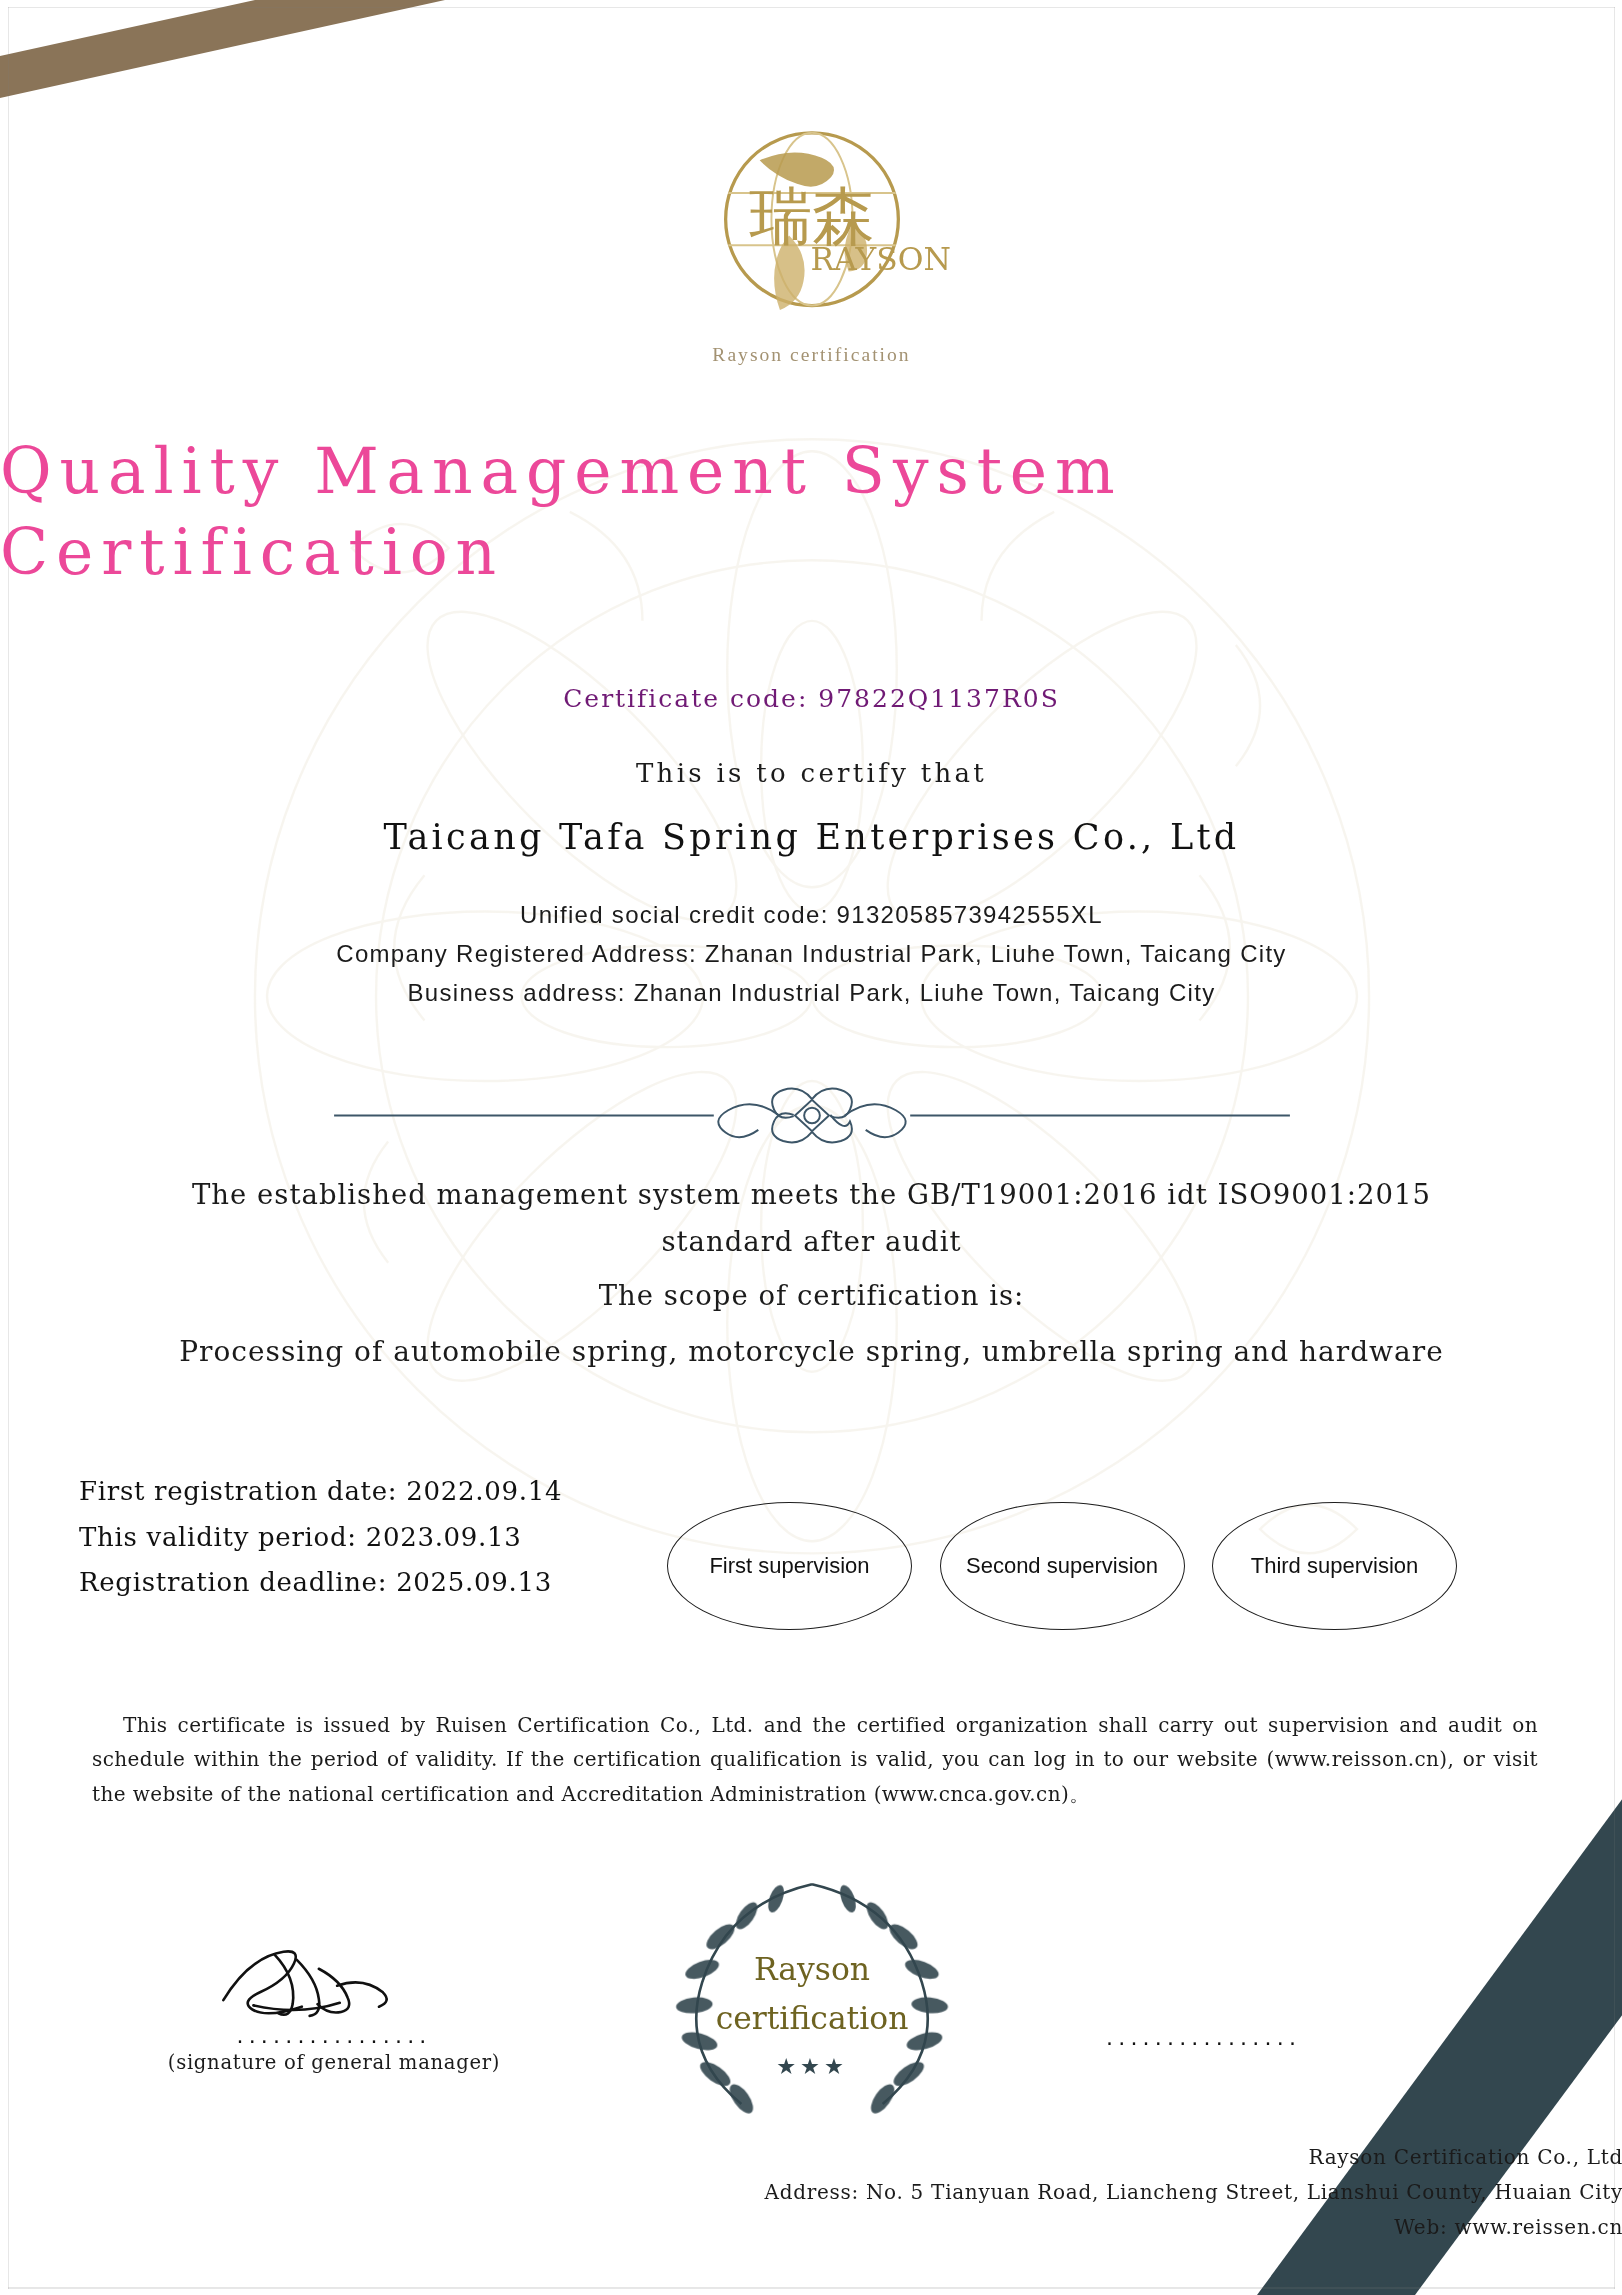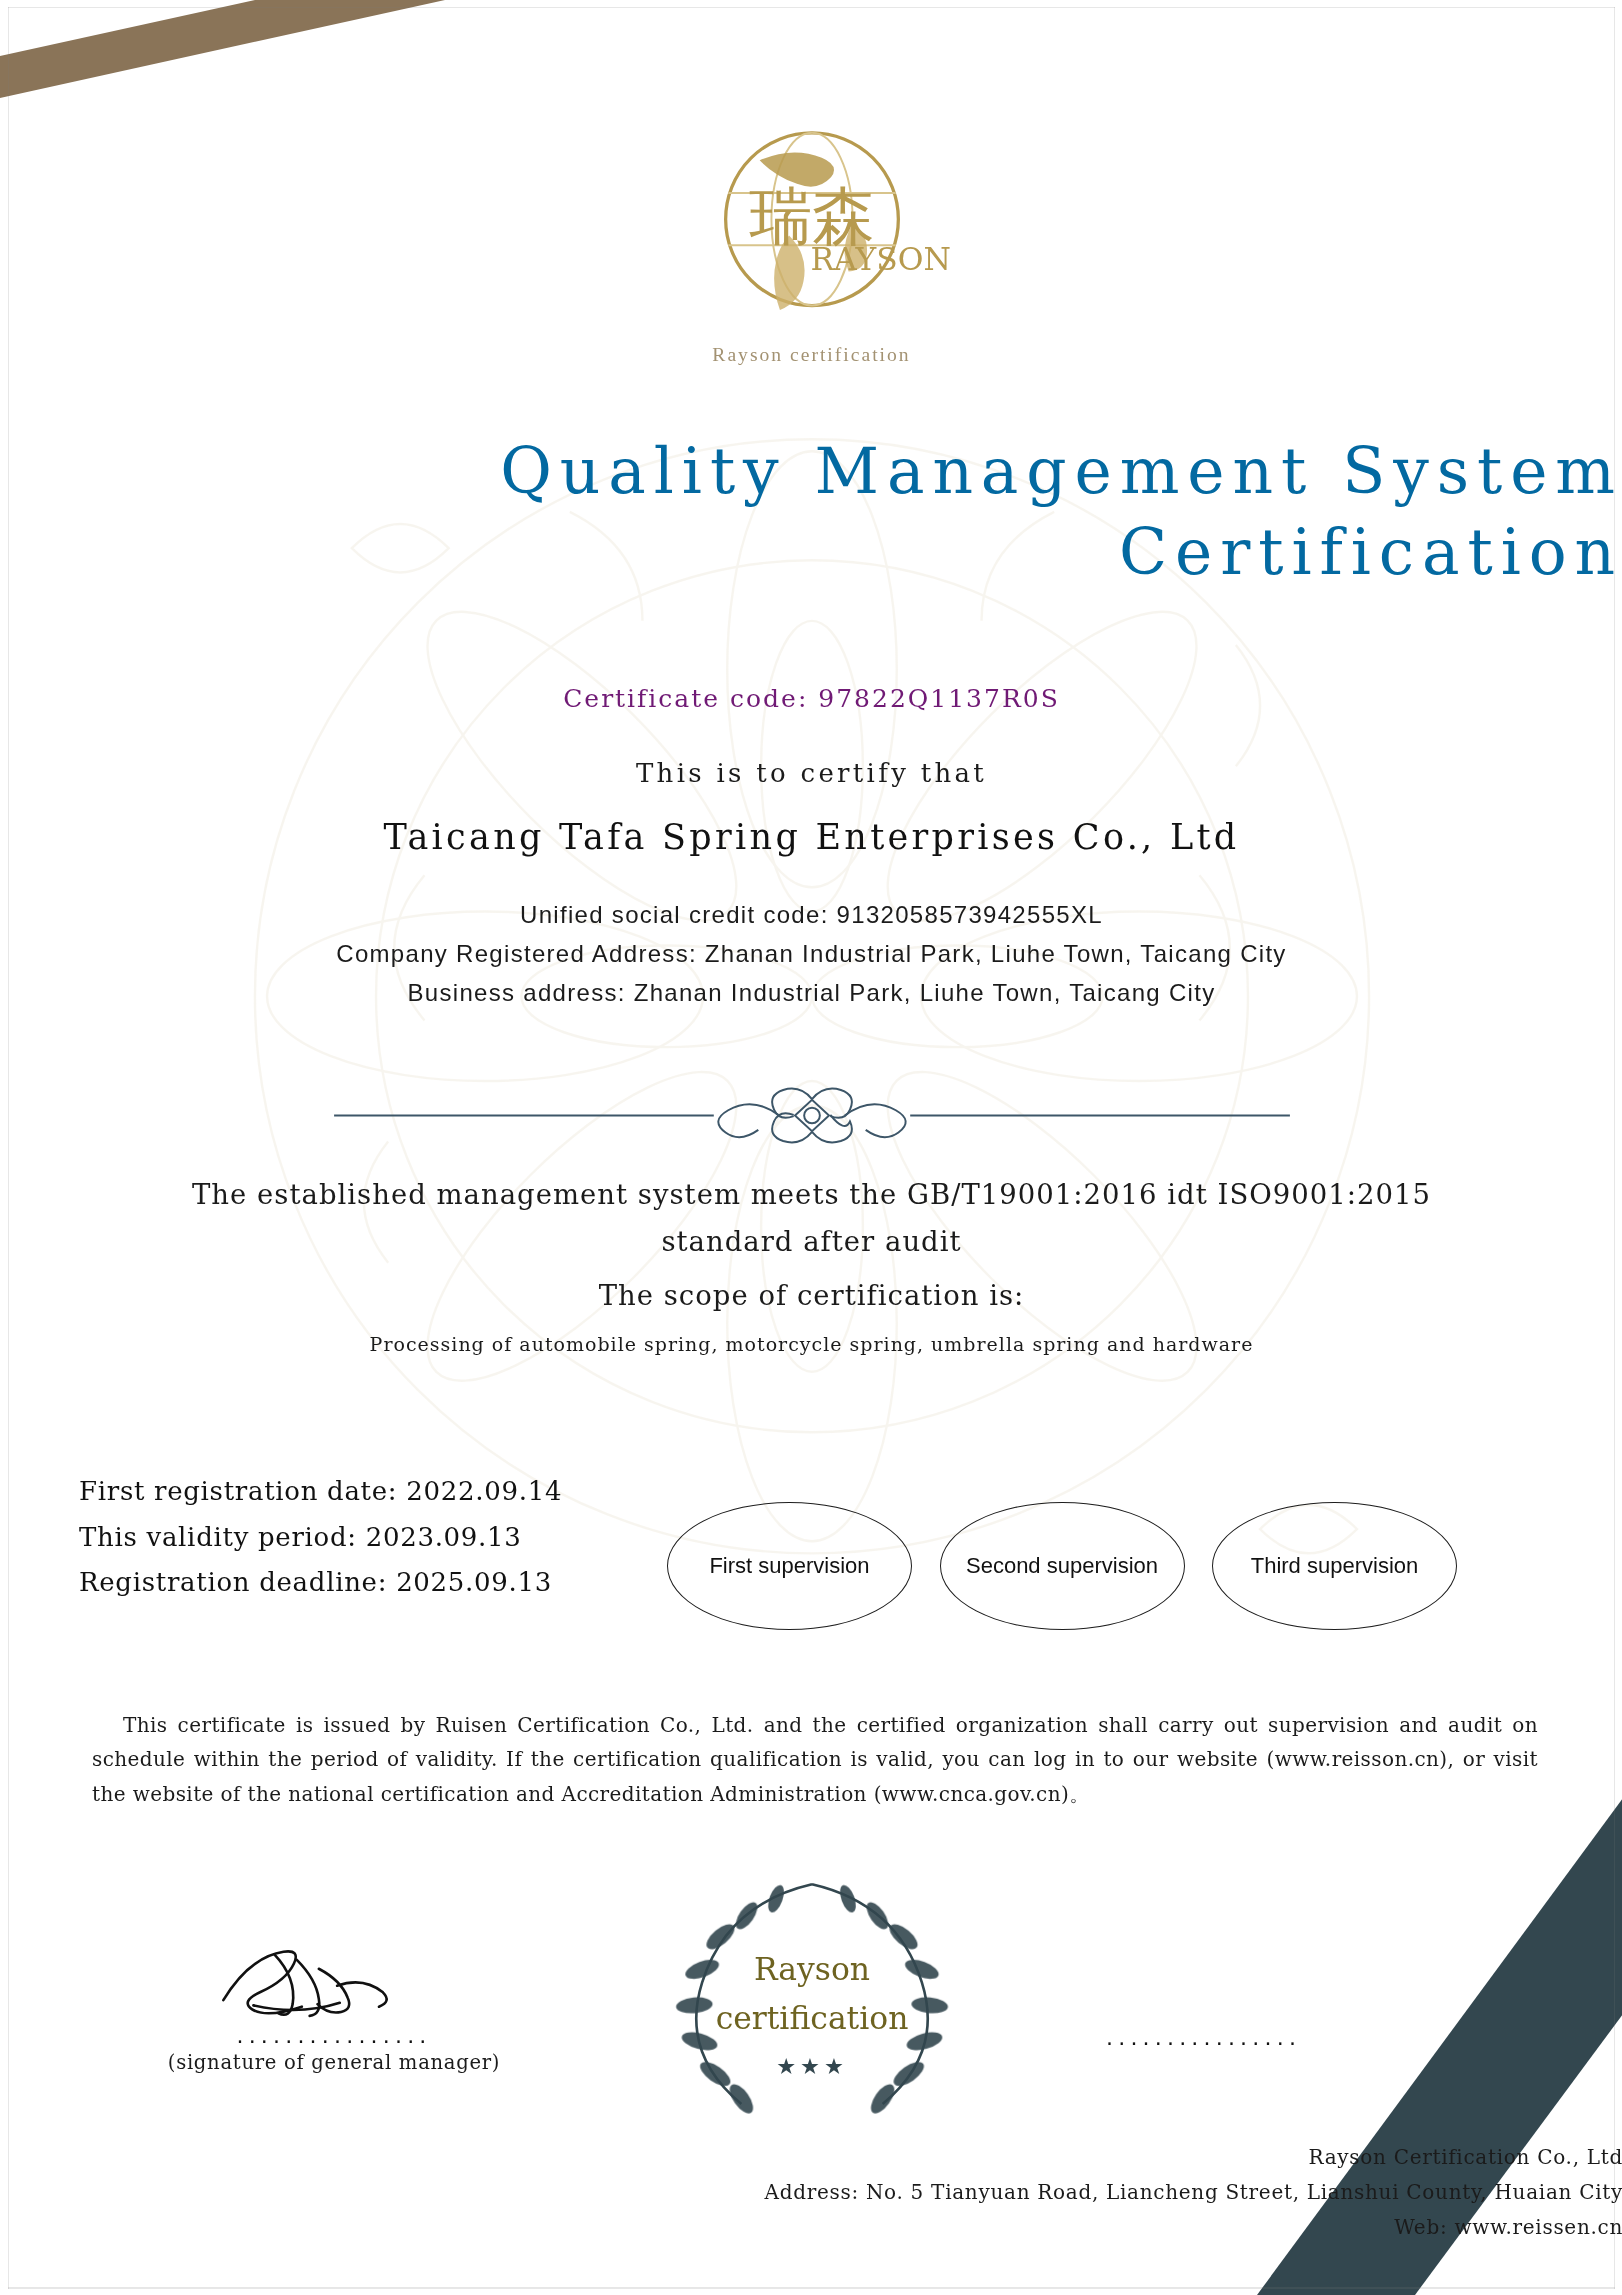--- a/index.html
+++ b/index.html
@@ -97,22 +97,22 @@
     font-size: 19.6px;
     letter-spacing: 2px;
     color: #a39272;
     font-family: "Liberation Serif", serif;
   }
 
   .title {
     position: absolute;
     top: 432px;
     left: 0; right: 0;
-    text-align: right;
-    color: #0369a1;
+    text-align: left;
+    color: #ec4899;
     font-size: 63px;
     letter-spacing: 7.9px;
     line-height: 1.28;
     font-family: "DejaVu Serif", serif;
     font-weight: 400;
   }
 
   .cert-code {
     position: absolute;
     top: 684px;
@@ -176,21 +176,21 @@
     line-height: 1.7;
     letter-spacing: 1px;
     color: #1b1b1b;
     font-family: "DejaVu Serif", serif;
   }
   .scope-intro {
     margin-top: 7.9px;
   }
   .scope-text {
     margin-top: 9.2px;
-    font-size: 19px;
+    font-size: 28px;
   }
 
   .dates {
     position: absolute;
     top: 1469px;
     left: 79px;
     font-size: 26px;
     line-height: 1.75;
     letter-spacing: 0.7px;
     color: #111;

